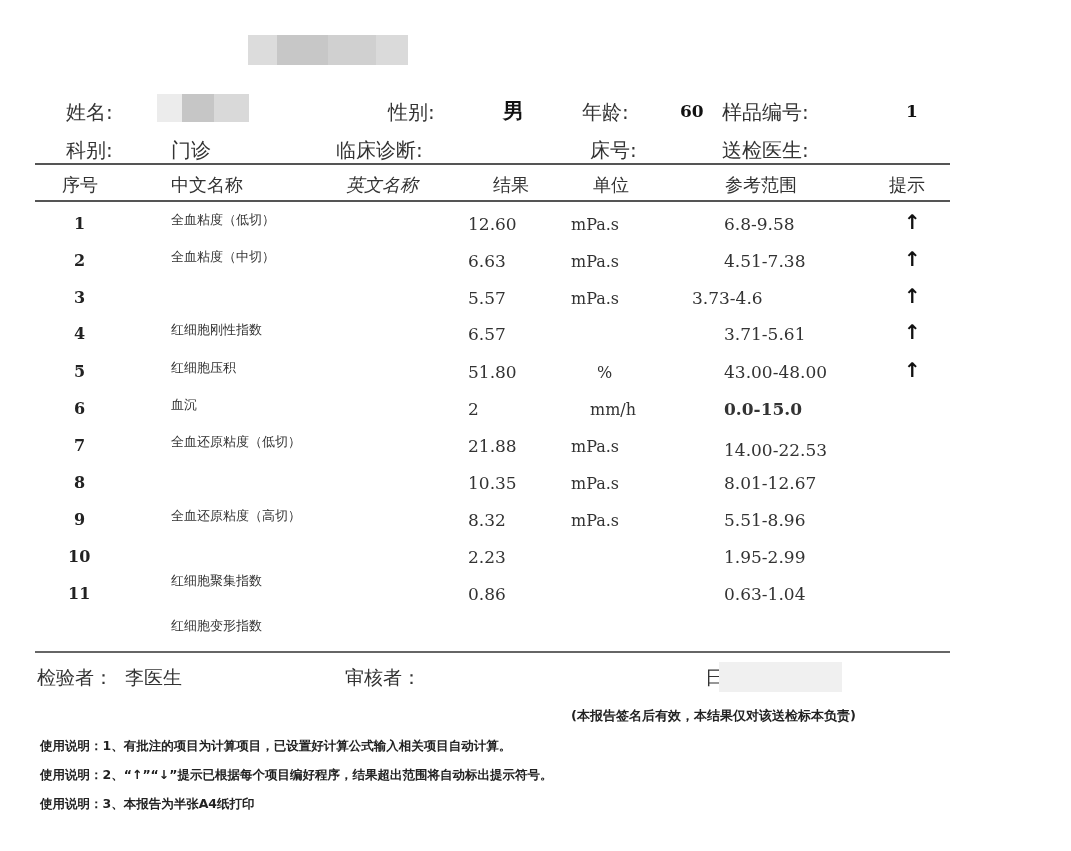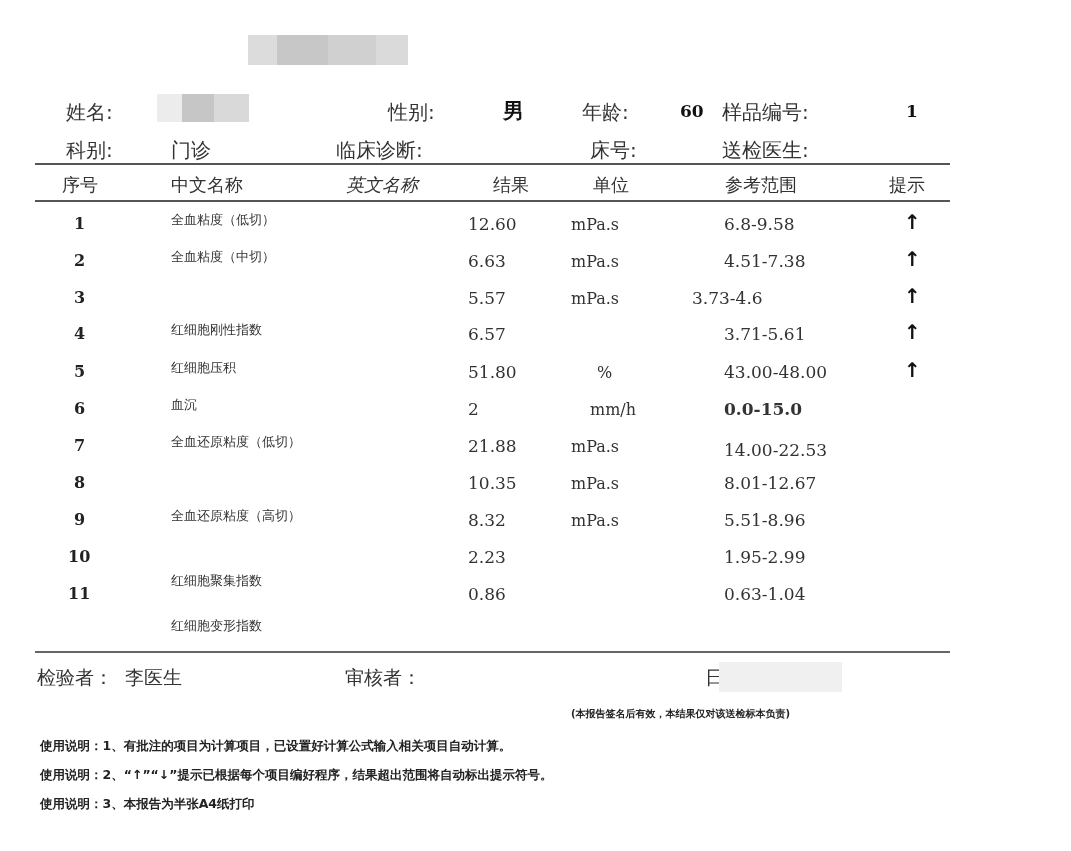--- a/index.html
+++ b/index.html
@@ -139,17 +139,17 @@
 </div>
 
 <div class="hline" style="top:651px; height:2px; background:#666;"></div>
 
 <span class="abs sig" style="left:37px; top:665px;">检验者：</span>
 <span class="abs sig" style="left:125px; top:665px;">李医生</span>
 <span class="abs sig" style="left:345px; top:665px;">审核者：</span>
 <span class="abs sig" style="left:657px; top:665px;margin-left:48px;">日期：</span>
 <div class="abs date-redact" style="left:719px; top:662px;"></div>
 
-<span class="abs note-small" style="left:571px; top:707px; font-size:10px;">(本报告签名后有效，本结果仅对该送检标本负责)</span>
+<span class="abs note-small" style="left:571px; top:707px; font-size:13px;">(本报告签名后有效，本结果仅对该送检标本负责)</span>
 
 <span class="abs note-small" style="left:40px; top:738px;">使用说明：1、有批注的项目为计算项目，已设置好计算公式输入相关项目自动计算。</span>
 <span class="abs note-small" style="left:40px; top:767px;">使用说明：2、“↑”“↓”提示已根据每个项目编好程序，结果超出范围将自动标出提示符号。</span>
 <span class="abs note-small" style="left:40px; top:796px;">使用说明：3、本报告为半张A4纸打印</span>
 
 </body></html>

